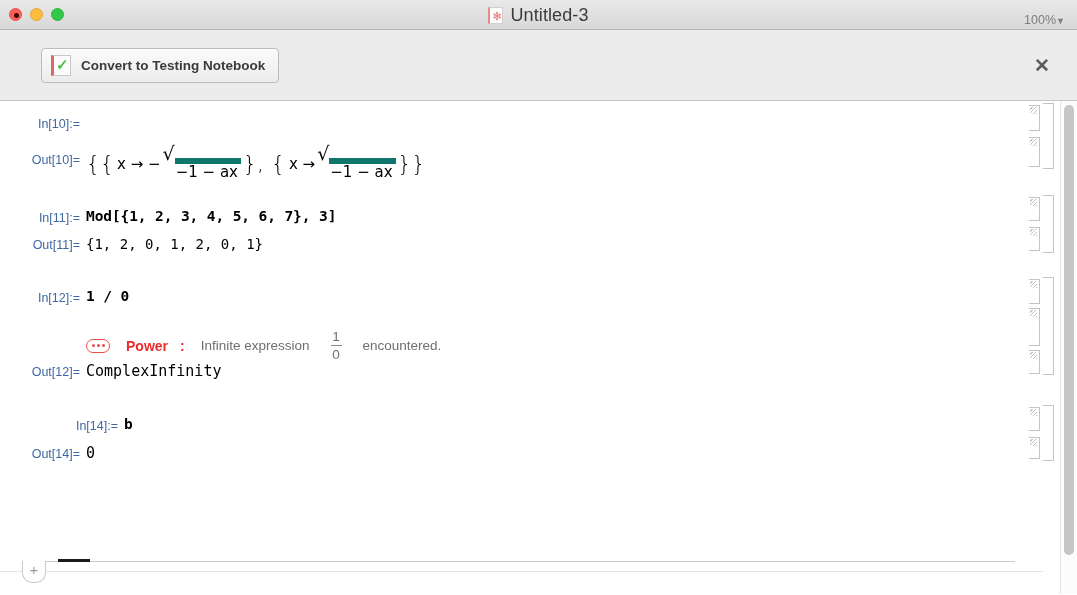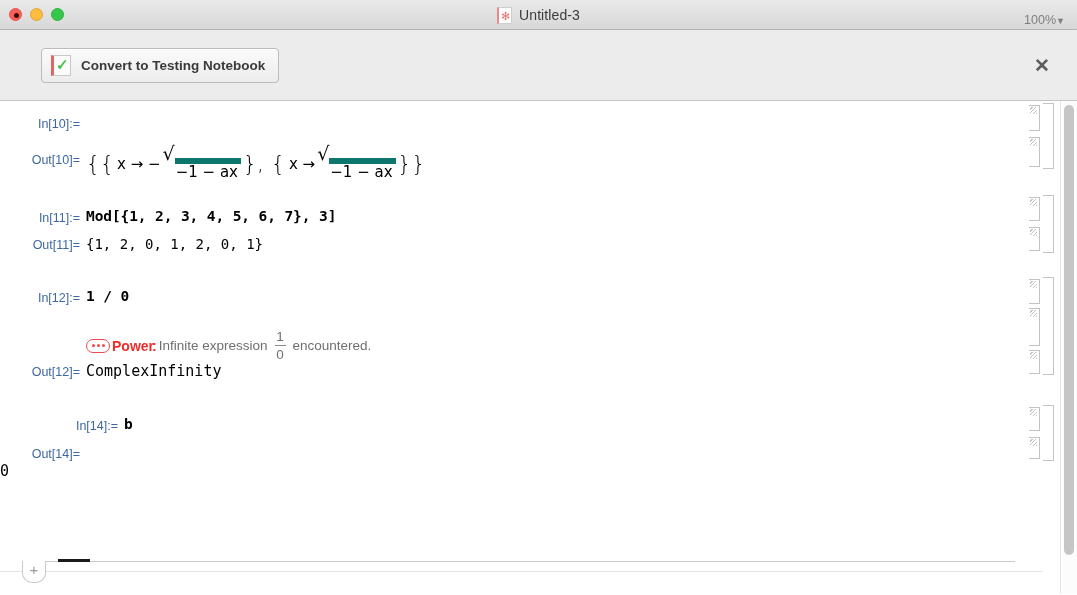--- a/index.html
+++ b/index.html
@@ -72,21 +72,21 @@
     display: inline-block;
   }
   #nb-icon .star {
     position: absolute;
     left: 2px; top: 3px;
     font-size: 11px;
     line-height: 11px;
     color: #e8746f;
   }
   #title-text {
-    font-size: 14px;
+    font-size: 18px;
     color: #3b3b3b;
     letter-spacing: 0.1px;
   }
   #zoom-ctl {
     position: absolute;
     right: 12px;
     top: 0; height: 39px;
     display: flex;
     align-items: center;
     font-size: 12.5px;
@@ -243,21 +243,21 @@
 
   
   .msgcell {
     display: flex;
     align-items: flex-start;
     padding-left: 86px;
   }
   .msgbody {
     display: flex;
     align-items: center;
-    gap: 2px;
+    gap: 16px;
     font-family: "Liberation Sans", sans-serif;
     font-size: 13.5px;
     color: #6d6d6d;
   }
   .msg-badge {
     display: inline-flex;
     align-items: center;
     justify-content: center;
     gap: 2px;
     width: 24px; height: 14px;
@@ -543,21 +543,21 @@
       </div>
 
 
       <div class="cellgroup" style="padding-top:12px; padding-bottom:8px;">
 
         <div class="cell" style="height:28px;margin-left:38px;">
           <div class="cell-label" style="padding-top:4px;">In[14]:=</div>
           <div class="cell-content codein" style="padding-top:1px;">b</div>
         </div>
 
-        <div class="cell" style="height:28px;flex-direction:column;">
+        <div class="cell" style="height:28px;">
           <div class="cell-label" style="padding-top:4px;">Out[14]=</div>
           <div class="cell-content codeout" style="padding-top:1px; font-size:15px;">0</div>
         </div>
 
         <div class="brackets">
           <div class="bk inner" style="top:4px; height:24px;">
               <span class="bk-flag"></span>
             </div>
           <div class="bk inner" style="top:34px; height:22px;">
               <span class="bk-flag"></span>

